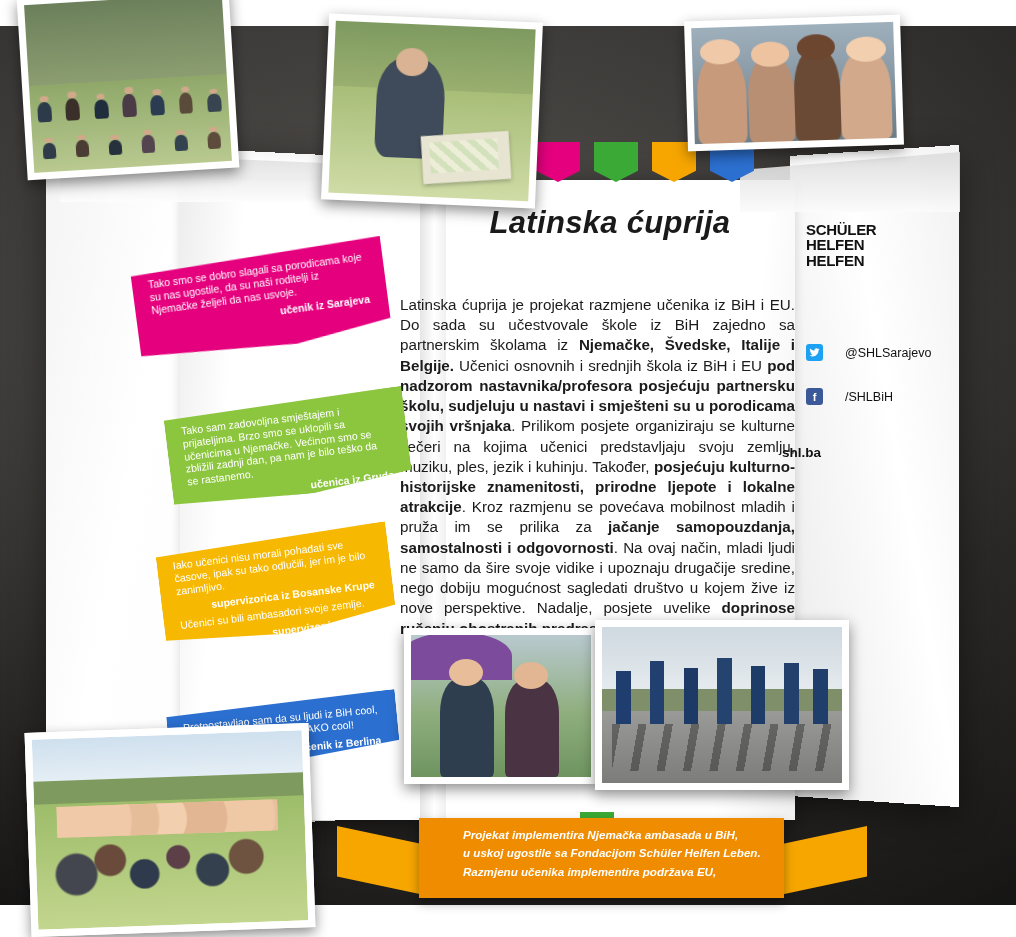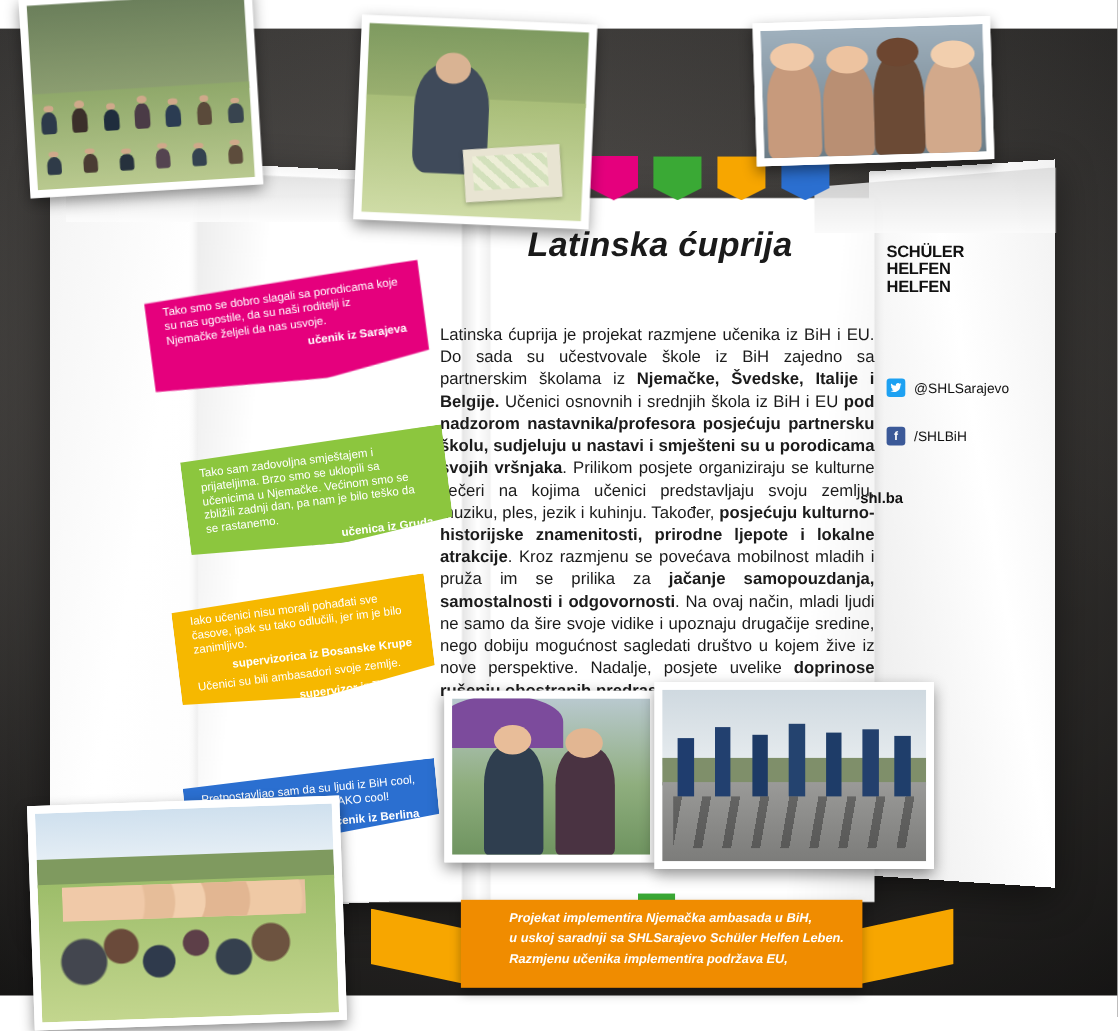--- a/index.html
+++ b/index.html
@@ -66,21 +66,21 @@
     opacity:.9;
   }
   
   #tabs{position:absolute;left:536px;top:142px;height:44px;}
   .tab{
     position:absolute;top:0;width:44px;height:40px;
     clip-path:polygon(0 0,100% 0,100% 72%,50% 100%,0 72%);
   }
   
   #headline{
-    position:absolute;left:400px;top:205px;width:400px;
+    position:absolute;left:410px;top:205px;width:400px;
     font-style:italic;font-weight:bold;font-size:31px;color:#1a1a1a;
     text-align:center;letter-spacing:.3px;
   }
   
   #bodytext{
     position:absolute;left:400px;top:295px;width:395px;
     font-size:15.2px;line-height:1.33;color:#1b1b1b;text-align:justify;
   }
   #bodytext b{font-weight:bold;}
   
@@ -117,21 +117,21 @@
   }
   .quote-yellow .src, .quote-pink .src, .quote-green .src, .quote-blue .src{text-align:right;}
   .quote-yellow .mid{display:block;margin-top:4px;}
   
   #logo{
     position:absolute;left:806px;top:222px;width:105px;
     font-weight:bold;font-size:15px;line-height:1.02;color:#111;
     letter-spacing:-.3px;
   }
   .social{
-    position:absolute;left:806px;display:flex;align-items:center;gap:8px;
+    position:absolute;left:806px;display:flex;align-items:center;gap:22px;
     font-size:12.5px;color:#111;
   }
   #social-tw{top:344px;}
   #social-fb{top:388px;}
   .sq{
     width:17px;height:17px;border-radius:3px;display:flex;align-items:center;
     justify-content:center;color:#fff;font-size:11px;font-weight:bold;
   }
   .sq.tw{background:#1da1f2;}
   .sq.fb{background:#3b5998;}
@@ -386,16 +386,16 @@
   </div>
 </div>
 
 <div id="banner-green"></div>
 <div id="banner">
   <div id="banner-left-wing"></div>
   <div id="banner-right-wing"></div>
   <div id="banner-body"></div>
   <div id="banner-text">
     <div>Projekat implementira Njemačka ambasada u BiH,</div>
-    <div>u uskoj saradnji sa SHLSarajevo Schüler Helfen Leben.</div>
+    <div>u uskoj ugostile sa Fondacijom Schüler Helfen Leben.</div>
     <div>Razmjenu učenika implementira  podržava EU,</div>
   </div>
 </div>
 
 </body></html>

